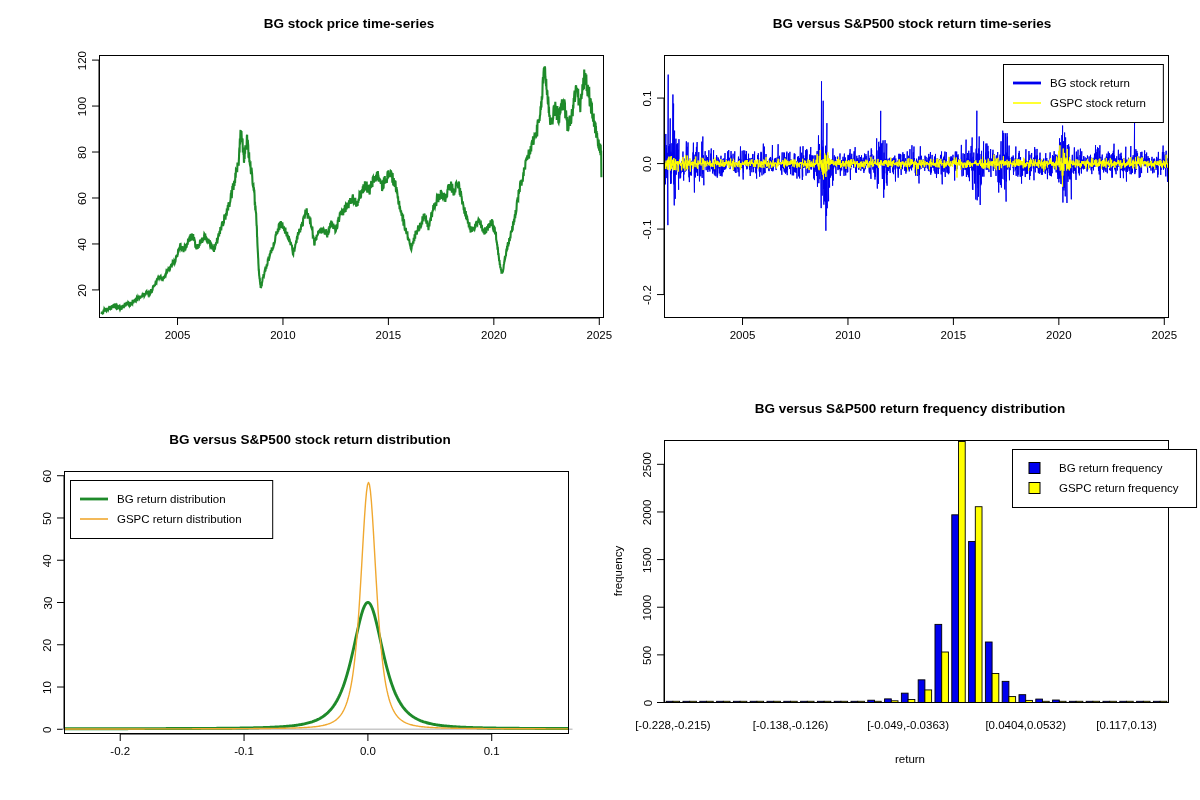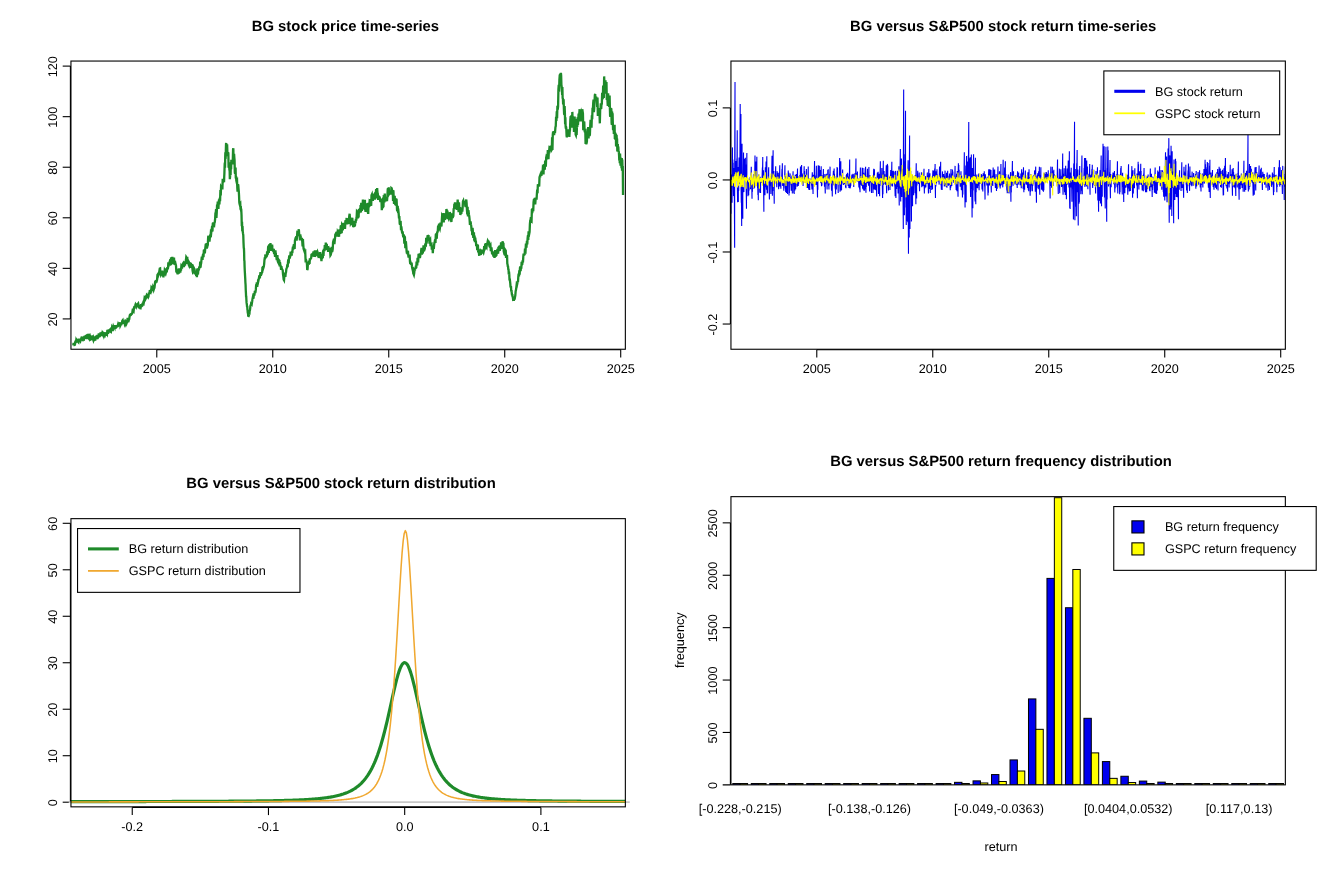--- a/index.html
+++ b/index.html
@@ -1,22 +1,22 @@
 <!DOCTYPE html>
 <html><head>
 <meta charset="utf-8">
 <style>
   html,body{margin:0;padding:0;background:#ffffff;}
   body{width:1200px;height:800px;font-family:"Liberation Sans",sans-serif;overflow:hidden;}
   #figure{position:relative;width:1200px;height:800px;}
   .panel{position:absolute;width:600px;height:400px;}
-  #panel-price{left:0;top:0;}
+  #panel-price{left:0;top:0;padding-left:35px;}
   #panel-returns{left:600px;top:0;text-decoration:underline;}
   #panel-density{left:0;top:416px;}
-  #panel-hist{left:600px;top:396px;}
+  #panel-hist{left:600px;top:385px;}
   .panel svg{display:block;width:600px;height:400px;}
   text{font-family:"Liberation Sans",sans-serif;fill:#000000;}
   .ttl{font-size:13.5px;font-weight:bold;}
   .tick{font-size:11.5px;}
   .axlab{font-size:11.5px;}
   .leg{font-size:11.5px;}
   .box{fill:none;stroke:#000000;stroke-width:1;}
   .axline{stroke:#000000;stroke-width:1;fill:none;}
   .legbox{fill:#ffffff;stroke:#000000;stroke-width:1;}
 </style>

